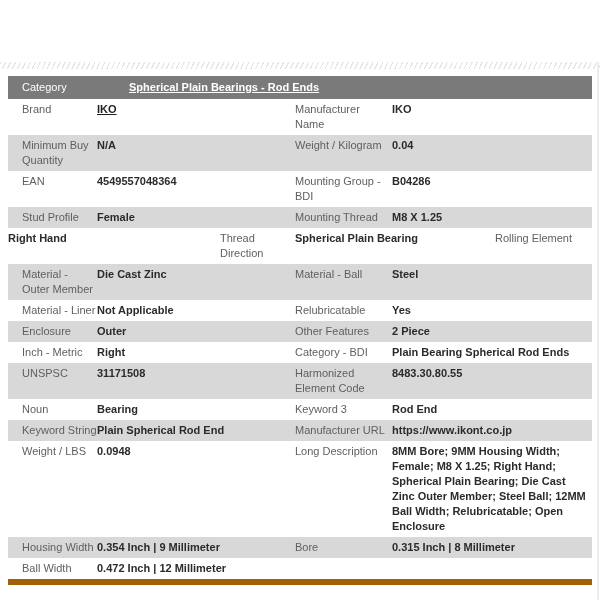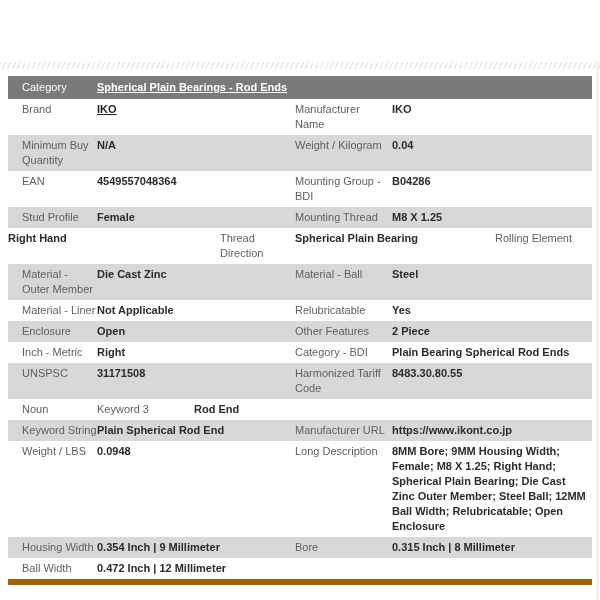--- a/index.html
+++ b/index.html
@@ -12,21 +12,21 @@
            background:repeating-linear-gradient(115deg,#dedede 0 1.2px,#ffffff 1.2px 4.5px);
            opacity:.8; }
 
   
   .right-edge { position:absolute; left:597px; top:62px; width:2px; height:538px;
                 background:#ededed; }
 
   .spec-table { position:absolute; left:8px; top:76px; width:584px; font-size:11px; }
 
   .header-row { display:flex; background:#7a7a7a; color:#ffffff;
-                padding:4px 0; line-height:15px; }
+                padding:4px 0; line-height:15px;gap:32px; }
   .header-row .hlabel { width:89px; padding-left:14px; }
   .header-row .hvalue { flex:1; font-weight:bold; text-decoration:underline; }
 
   .row { display:flex; align-items:flex-start; padding:3px 0; line-height:15px; }
   .rows .row:nth-child(even) { background:#d8d8d8; }
   .rows .row:nth-child(odd)  { background:#ffffff; }
   .rows { border-bottom:6px solid #a16207; }
 
   .c  { word-wrap:break-word; }
   .l1 { width:89px;  padding-left:14px; color:#5f5f5f; }
@@ -97,41 +97,42 @@
 
       <div class="row">
         <div class="c l1">Material - Liner</div>
         <div class="c v1">Not Applicable</div>
         <div class="c l2">Relubricatable</div>
         <div class="c v2">Yes</div>
       </div>
 
       <div class="row">
         <div class="c l1">Enclosure</div>
-        <div class="c v1">Open</div>
+        <div class="c v1">Outer</div>
         <div class="c l2">Other Features</div>
         <div class="c v2">2 Piece</div>
       </div>
 
       <div class="row">
         <div class="c l1">Inch - Metric</div>
         <div class="c v1">Right</div>
         <div class="c l2">Category - BDI</div>
         <div class="c v2">Plain Bearing Spherical Rod Ends</div>
       </div>
 
       <div class="row">
         <div class="c l1">UNSPSC</div>
         <div class="c v1">31171508</div>
-        <div class="c l2">Harmonized Tariff Code</div>
+        <div class="c l2">Harmonized Element Code</div>
         <div class="c v2">8483.30.80.55</div>
       </div>
 
       <div class="row">
         <div class="c l1">Noun</div>
+        <div class="c v1">Bearing</div>
         <div class="c l2">Keyword 3</div>
         <div class="c v2">Rod End</div>
       </div>
 
       <div class="row">
         <div class="c l1">Keyword String</div>
         <div class="c v1">Plain Spherical Rod End</div>
         <div class="c l2">Manufacturer URL</div>
         <div class="c v2">https://www.ikont.co.jp</div>
       </div>

